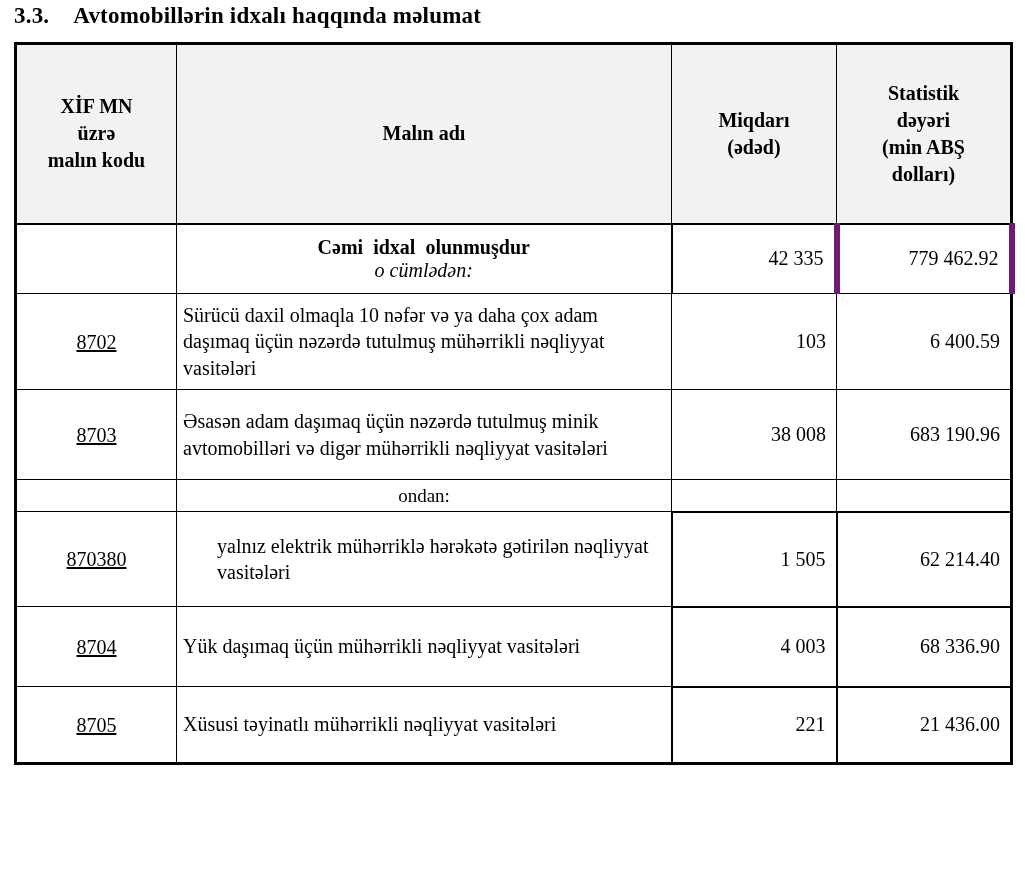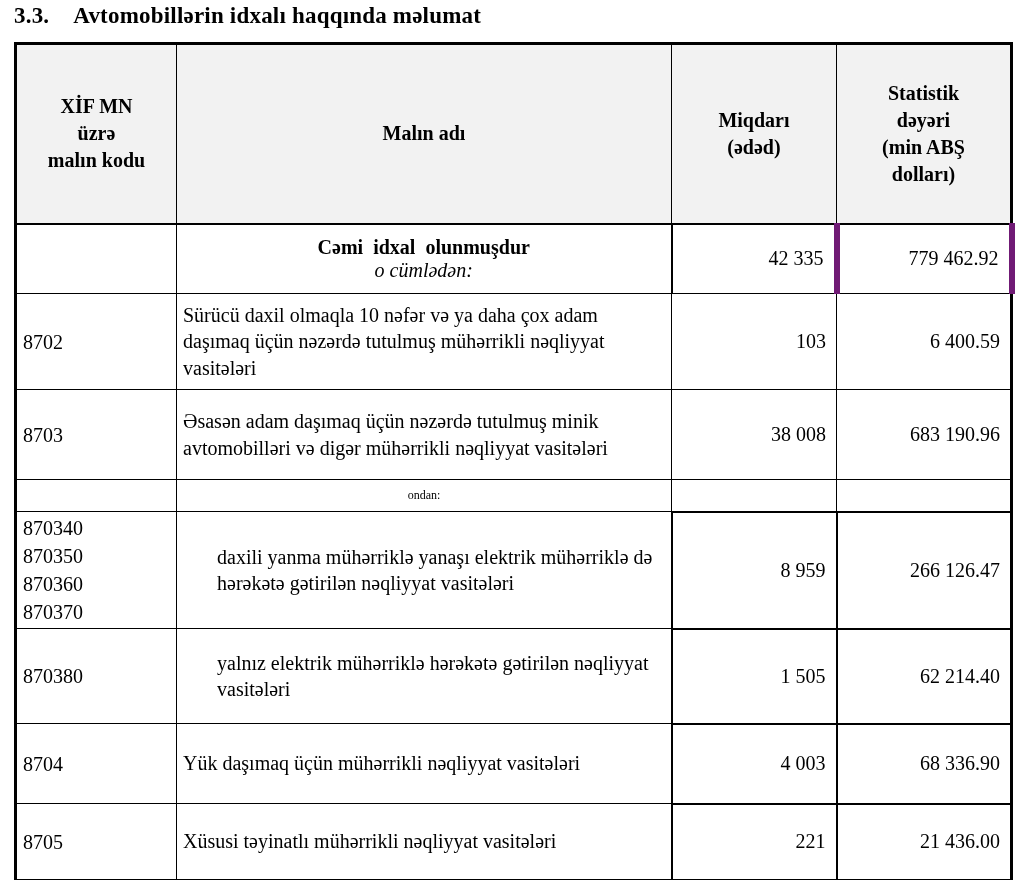--- a/index.html
+++ b/index.html
@@ -43,23 +43,24 @@
   tr.header-row td {
     background: #f2f2f2;
     border-bottom: 2px solid #000;
     text-align: center;
     font-weight: bold;
     white-space: pre-line;
     line-height: 1.35;
     font-size: 20px;
   }
   .cell-code {
-    text-align: left;
+    text-align: center;
     white-space: pre-line;
     line-height: 1.4;
+    text-decoration: underline;
   }
   .cell-desc {
     text-align: left;
     line-height: 1.32;
     padding-right: 10px;
   }
   .cell-desc.indent { padding-left: 40px; }
   .cell-num {
     text-align: right;
     padding-right: 10px;
@@ -67,21 +68,21 @@
   
   tr.total-row .total-name { text-align: center; }
   tr.total-row .name-main { font-weight: bold; word-spacing: 5px; display: block; }
   tr.total-row .name-sub { font-style: italic; display: block; }
   tr.total-row .cell-num {
     font-weight: normal;
     border-left: 2px solid #000;
     border-right: 6px solid #701a75;
   }
   
-  tr.section-row td { font-size: 12px; }
+  tr.section-row td { font-size: 19px; }
   tr.section-row .section-label { text-align: center; }
   
   td.thick { border: 2px solid #000; }
 </style>
 </head>
 <body>
 
 <div class="page-title">
   <span class="title-number">3.3.</span><span>Avtomobillərin idxalı haqqında məlumat</span>
 </div>
@@ -131,29 +132,20 @@
       <td class="cell-num">683 190.96</td>
     </tr>
 
     <tr class="section-row" style="height:32px">
       <td></td>
       <td class="section-label">ondan:</td>
       <td></td>
       <td></td>
     </tr>
 
-    <tr style="height:110px">
-      <td class="cell-code">870340
-870350
-870360
-870370</td>
-      <td class="cell-desc indent">daxili yanma mühərriklə yanaşı elektrik mühərriklə də hərəkətə gətirilən nəqliyyat vasitələri</td>
-      <td class="cell-num thick">8 959</td>
-      <td class="cell-num thick">266 126.47</td>
-    </tr>
 
     <tr style="height:95px">
       <td class="cell-code">870380</td>
       <td class="cell-desc indent">yalnız elektrik mühərriklə hərəkətə gətirilən nəqliyyat vasitələri</td>
       <td class="cell-num thick">1 505</td>
       <td class="cell-num thick">62 214.40</td>
     </tr>
 
     <tr style="height:80px">
       <td class="cell-code">8704</td>

